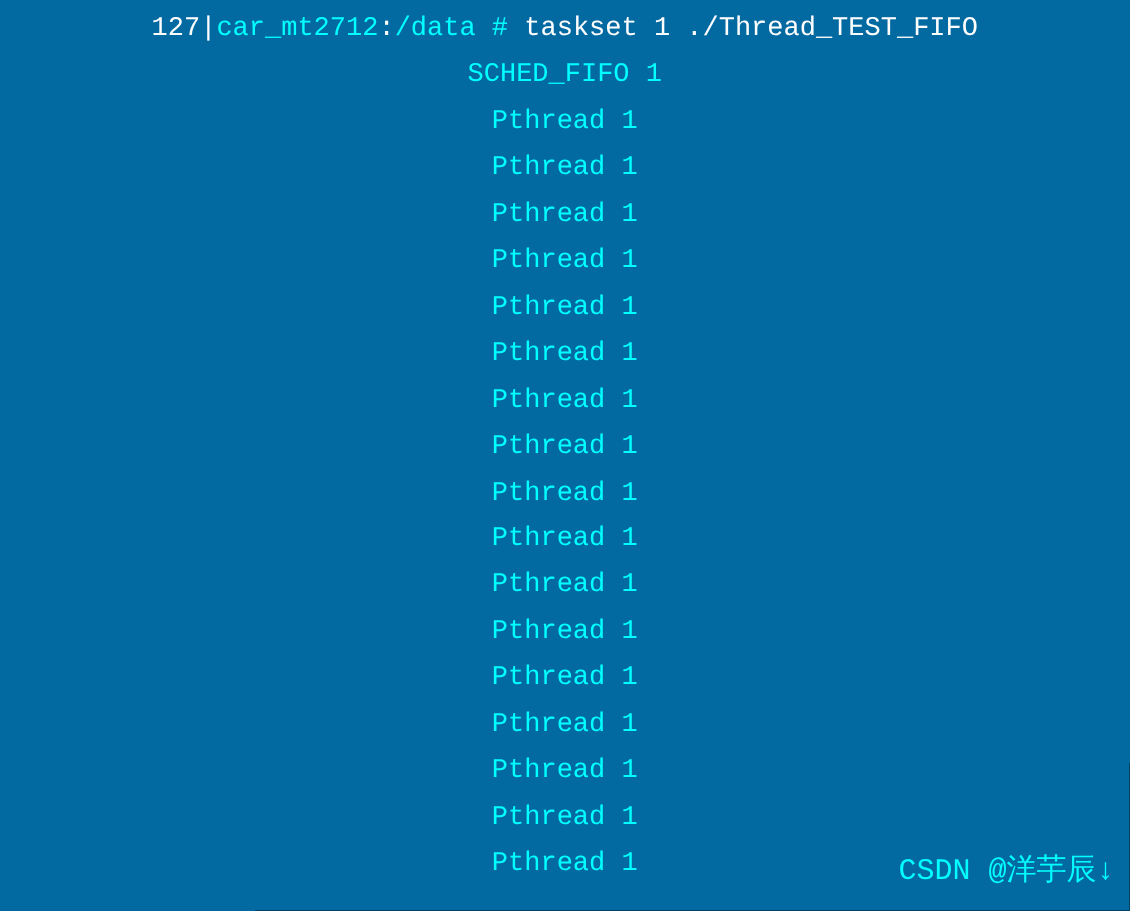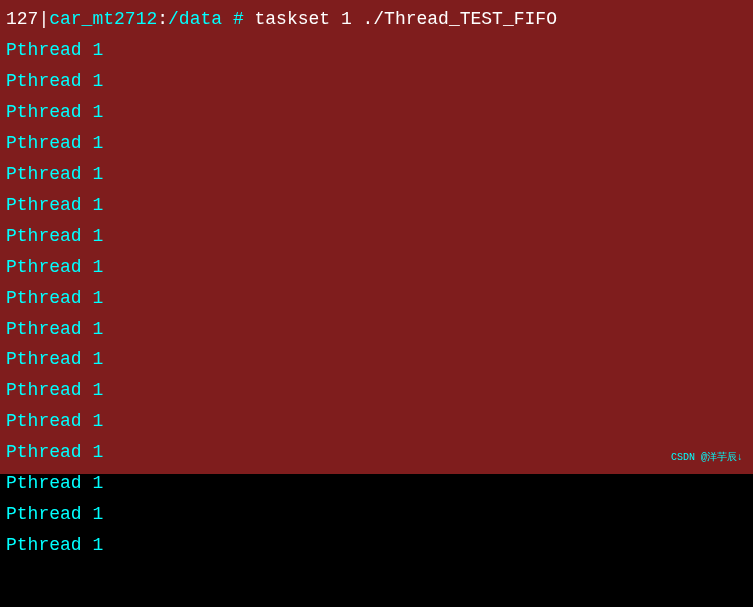--- a/index.html
+++ b/index.html
@@ -13,24 +13,25 @@
       width: 753px;
       height: 607px;
       overflow: hidden;
       font-family: 'Courier New', Courier, monospace;
       font-size: 18px;
       line-height: 1.72;
     }
 
     .terminal {
       width: 753px;
-      height: 474px;
-      background-color: #7f1d1d;
+      height: 607px;
+      background-color: #0369a1;
       padding: 4px 6px;
       position: relative;
+      text-align: center;
     }
 
     .line-prompt {
       color: #ffffff;
       white-space: pre;
     }
 
     .line-prompt .prompt-num {
       color: #ffffff;
     }
@@ -63,32 +64,33 @@
     .line-pthread {
       color: #00ffff;
       white-space: pre;
     }
 
     .watermark {
       position: absolute;
       bottom: 8px;
       right: 10px;
       color: #00ffff;
-      font-size: 10px;
+      font-size: 20px;
       font-family: 'Courier New', Courier, monospace;
     }
   </style>
 </head>
 <body>
 
 <div class="terminal">
 
   <div class="line-prompt"><span class="prompt-num">127</span><span class="pipe">|</span><span class="host">car_mt2712</span><span class="colon">:</span><span class="path">/data</span><span class="hash"> # </span><span class="cmd">taskset 1 ./Thread_TEST_FIFO</span></div>
 
   <div id="output-lines">
+      <div class="line-info">SCHED_FIFO 1</div>
       <div class="line-pthread">Pthread 1</div>
       <div class="line-pthread">Pthread 1</div>
       <div class="line-pthread">Pthread 1</div>
       <div class="line-pthread">Pthread 1</div>
       <div class="line-pthread">Pthread 1</div>
       <div class="line-pthread">Pthread 1</div>
       <div class="line-pthread">Pthread 1</div>
       <div class="line-pthread">Pthread 1</div>
       <div class="line-pthread">Pthread 1</div>
       <div class="line-pthread">Pthread 1</div>

